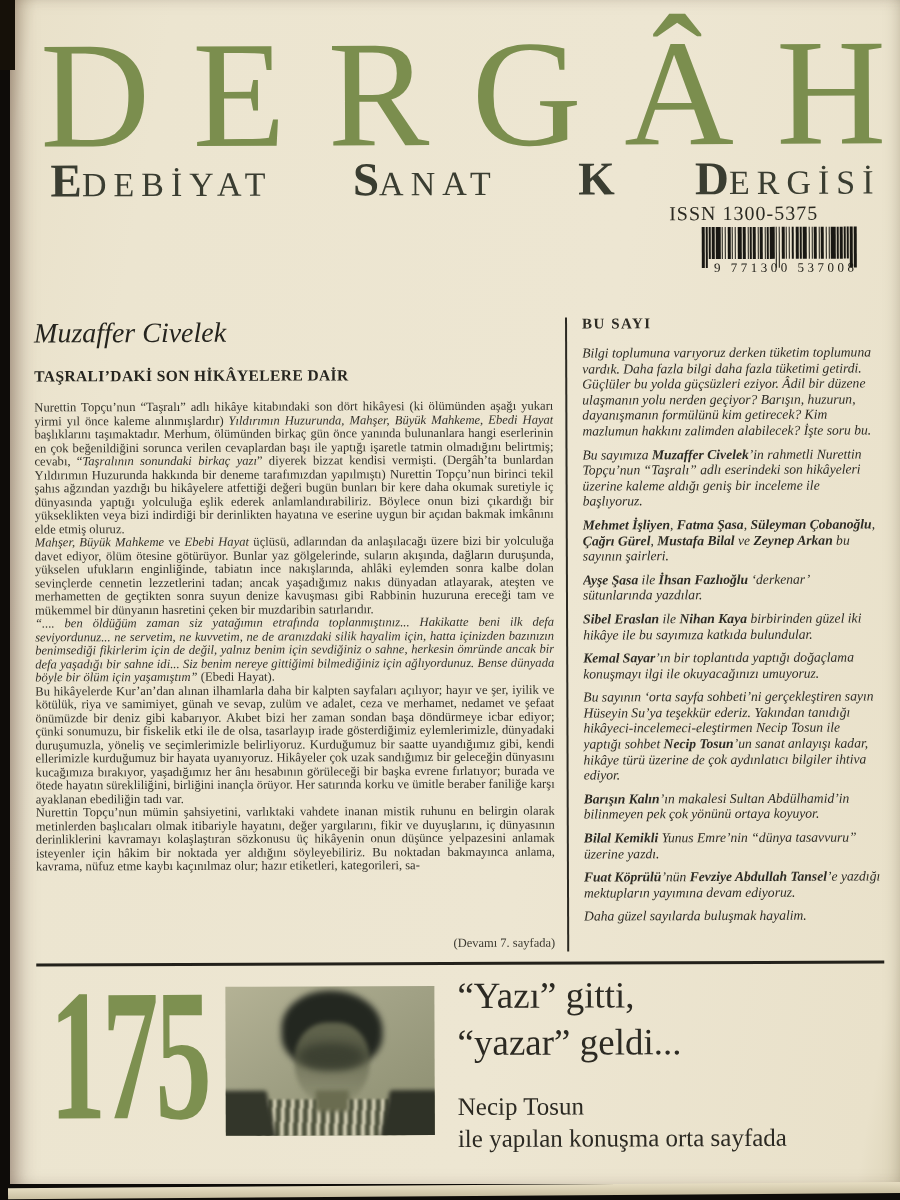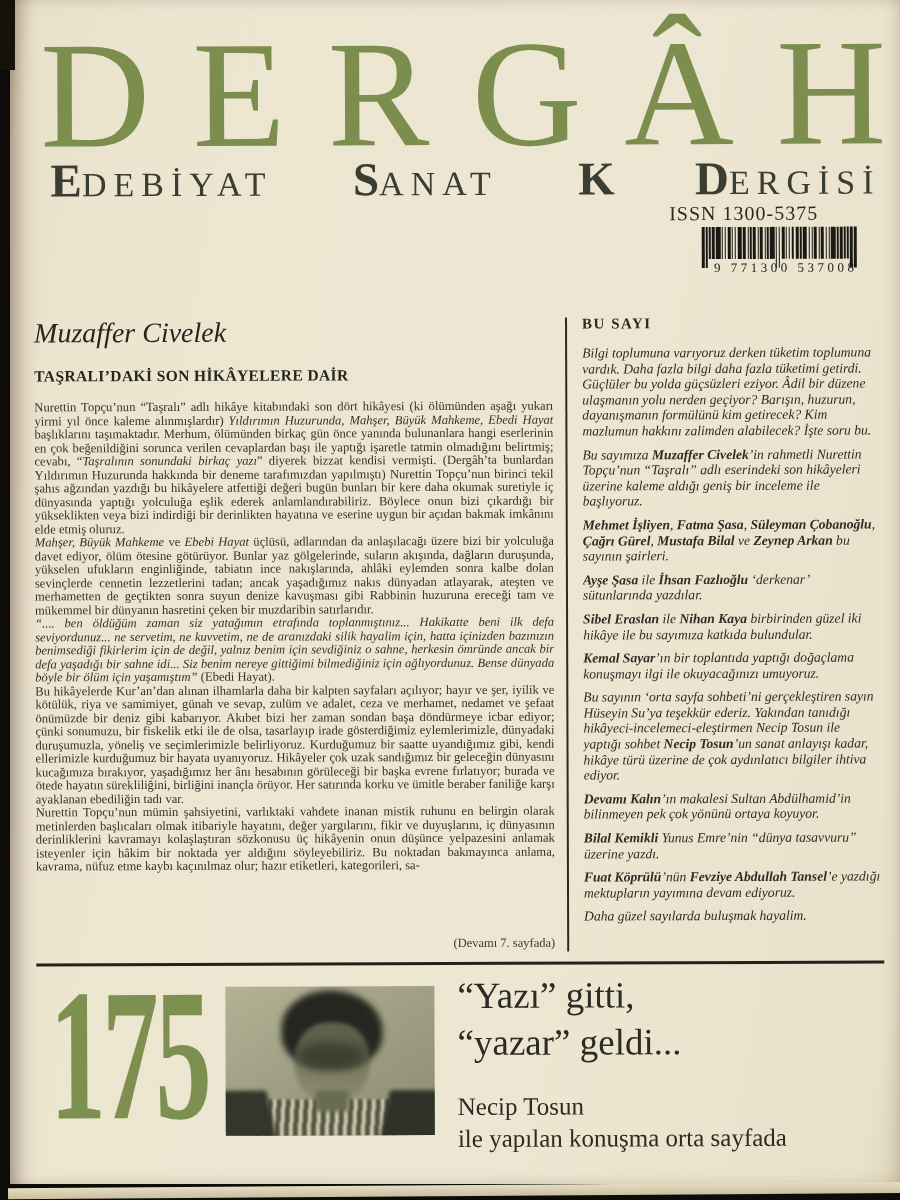--- a/index.html
+++ b/index.html
@@ -168,21 +168,21 @@
   <div class="busayi">
     <p class="busayi-head">BU SAYI</p>
     <div id="busayi-items">
         <p class="bs-par"><span>Bilgi toplumuna varıyoruz derken tüketim toplumuna vardık. Daha fazla bilgi daha fazla tüketimi getirdi. Güçlüler bu yolda güçsüzleri eziyor. Âdil bir düzene ulaşmanın yolu nerden geçiyor? Barışın, huzurun, dayanışmanın formülünü kim getirecek? Kim mazlumun hakkını zalimden alabilecek? İşte soru bu.</span></p>
         <p class="bs-par"><span>Bu sayımıza </span><span class="bd">Muzaffer Civelek</span><span>’in rahmetli Nurettin Topçu’nun “Taşralı” adlı eserindeki son hikâyeleri üzerine kaleme aldığı geniş bir inceleme ile başlıyoruz.</span></p>
         <p class="bs-par"><span class="bd">Mehmet İşliyen</span><span>, </span><span class="bd">Fatma Şasa</span><span>, </span><span class="bd">Süleyman Çobanoğlu</span><span>, </span><span class="bd">Çağrı Gürel</span><span>, </span><span class="bd">Mustafa Bilal</span><span> ve </span><span class="bd">Zeynep Arkan</span><span> bu sayının şairleri.</span></p>
         <p class="bs-par"><span class="bd">Ayşe Şasa</span><span> ile </span><span class="bd">İhsan Fazlıoğlu</span><span> ‘derkenar’ sütunlarında yazdılar.</span></p>
         <p class="bs-par"><span class="bd">Sibel Eraslan</span><span> ile </span><span class="bd">Nihan Kaya</span><span> birbirinden güzel iki hikâye ile bu sayımıza katkıda bulundular.</span></p>
         <p class="bs-par"><span class="bd">Kemal Sayar</span><span>’ın bir toplantıda yaptığı doğaçlama konuşmayı ilgi ile okuyacağınızı umuyoruz.</span></p>
         <p class="bs-par"><span>Bu sayının ‘orta sayfa sohbeti’ni gerçekleştiren sayın Hüseyin Su’ya teşekkür ederiz. Yakından tanıdığı hikâyeci-incelemeci-eleştirmen Necip Tosun ile yaptığı sohbet </span><span class="bd">Necip Tosun</span><span>’un sanat anlayışı kadar, hikâye türü üzerine de çok aydınlatıcı bilgiler ihtiva ediyor.</span></p>
-        <p class="bs-par"><span class="bd">Devamı Kalın</span><span>’ın makalesi Sultan Abdülhamid’in bilinmeyen pek çok yönünü ortaya koyuyor.</span></p>
+        <p class="bs-par"><span class="bd">Barışın Kalın</span><span>’ın makalesi Sultan Abdülhamid’in bilinmeyen pek çok yönünü ortaya koyuyor.</span></p>
         <p class="bs-par"><span class="bd">Bilal Kemikli</span><span> Yunus Emre’nin “dünya tasavvuru” üzerine yazdı.</span></p>
         <p class="bs-par"><span class="bd">Fuat Köprülü</span><span>’nün </span><span class="bd">Fevziye Abdullah  Tansel</span><span>’e yazdığı mektupların yayımına devam ediyoruz.</span></p>
         <p class="bs-par"><span>Daha güzel sayılarda buluşmak hayalim.</span></p>
       </div>
   </div>
 
   <div class="hrule"></div>
 
   <div class="issue-num">175</div>
 

